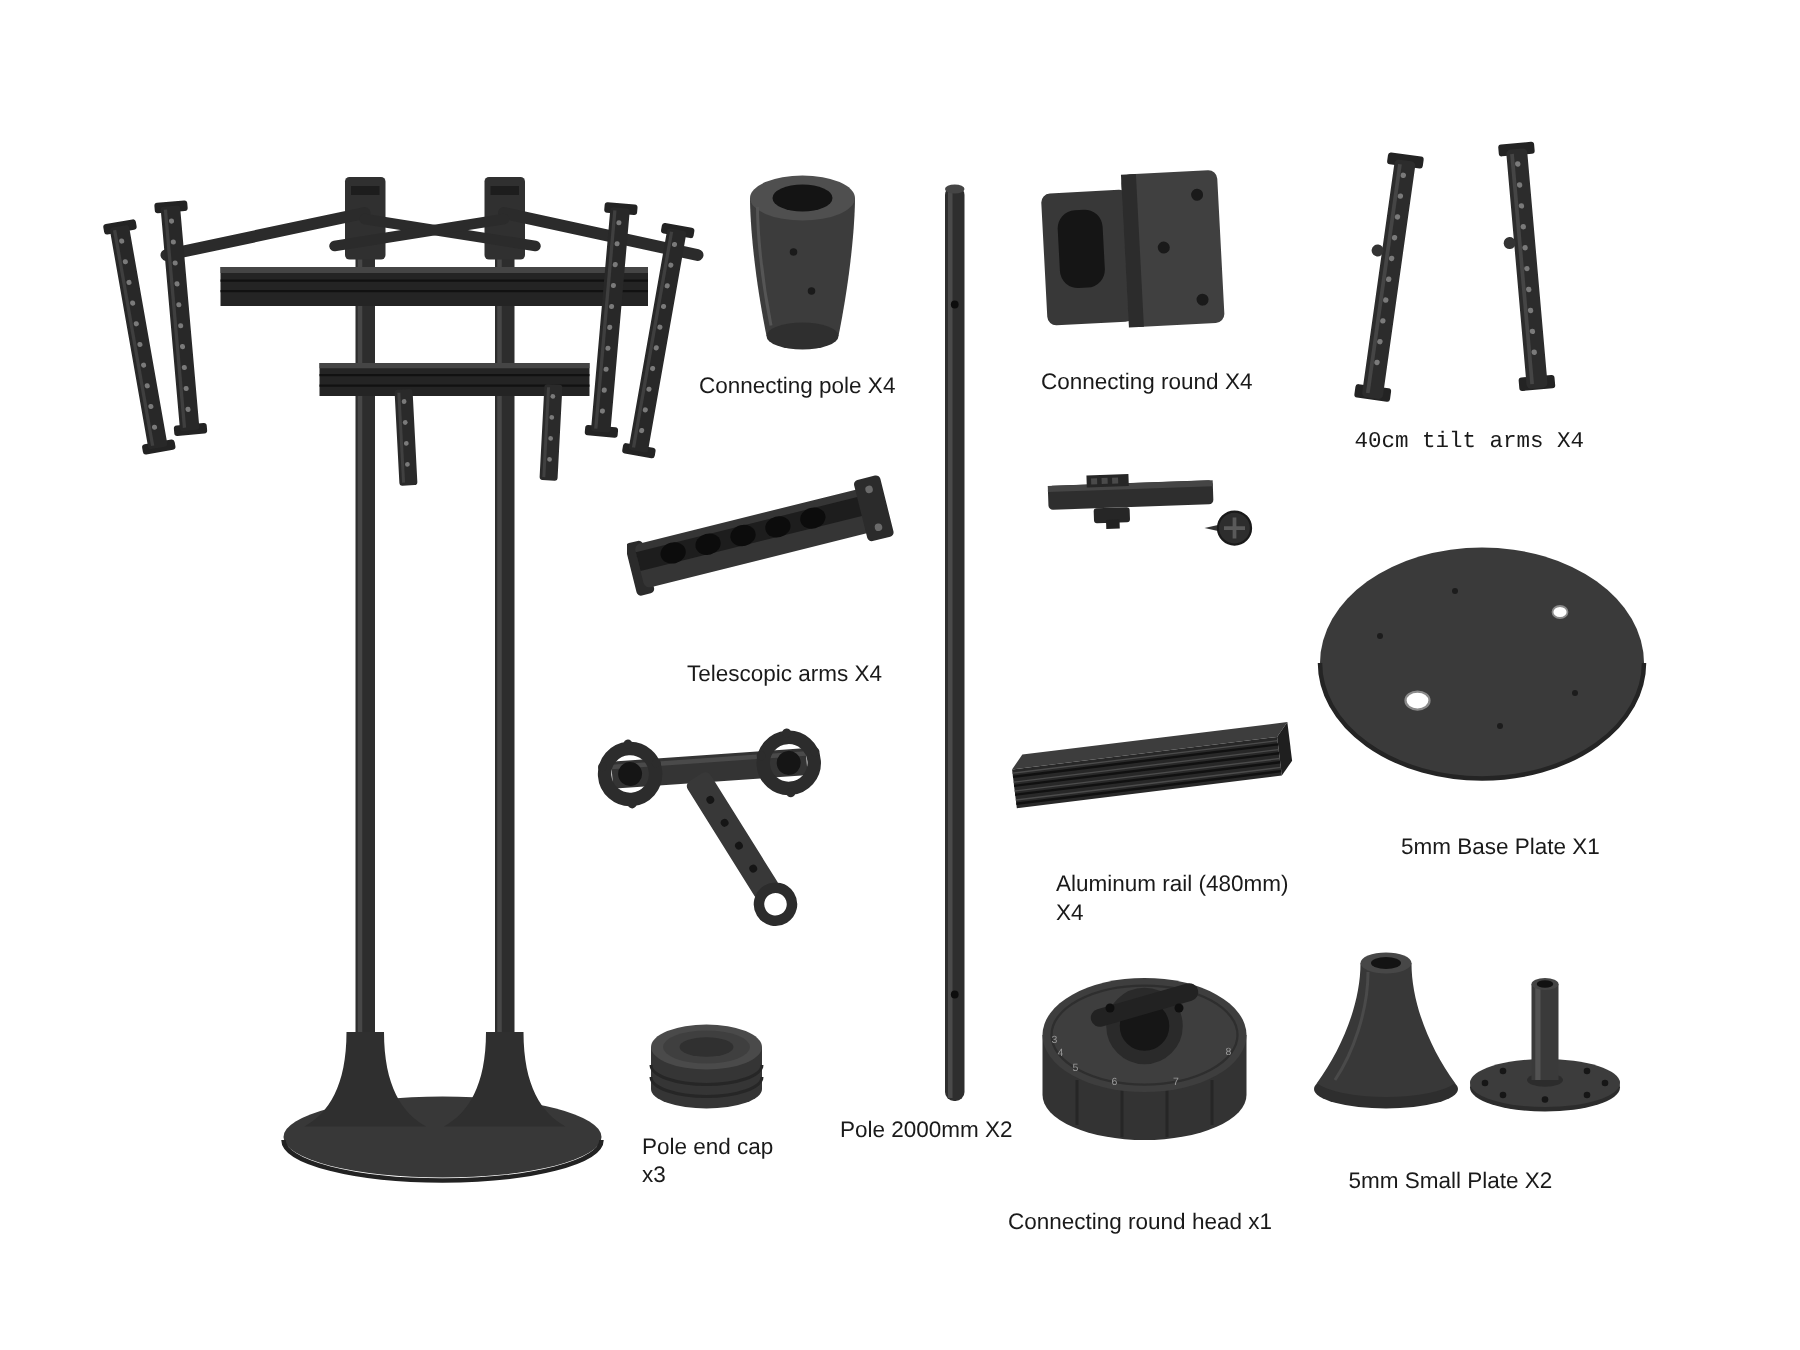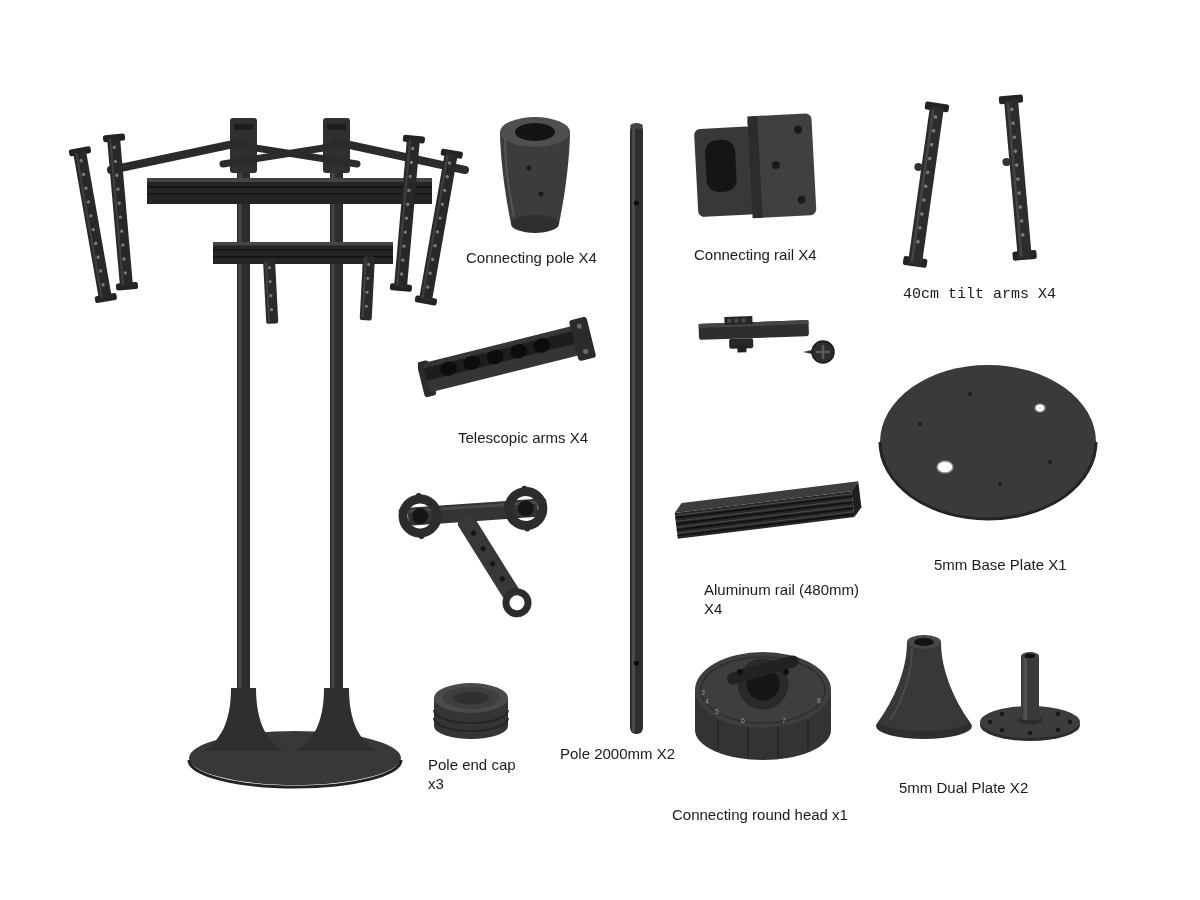--- a/index.html
+++ b/index.html
@@ -129,21 +129,21 @@
         <rect x="8" y="18" width="58" height="88" rx="6" fill="#383838"></rect>
         <rect x="18" y="30" width="30" height="52" rx="12" fill="#151515"></rect>
         <rect x="62" y="8" width="64" height="102" rx="6" fill="#404040"></rect>
         <rect x="62" y="8" width="10" height="102" fill="#2c2c2c"></rect>
         <circle cx="112" cy="24" r="4" fill="#1a1a1a"></circle>
         <circle cx="112" cy="94" r="4" fill="#1a1a1a"></circle>
         <circle cx="88" cy="58" r="4" fill="#1a1a1a"></circle>
       </g>
     </svg>
   </div>
-  <div class="label" style="left:694px; top:245px;">Connecting rail X4</div>
+  <div class="label" style="left:694px; top:245px;">Connecting round X4</div>
 
   <div class="part" style="left:900px; top:92px;">
     <svg width="160" height="185" viewBox="0 0 160 185">
       <defs>
         <g id="tiltstrip">
           <rect x="-5" y="-4" width="24" height="8" rx="2" fill="#232323"></rect>
           <rect x="-5" y="152" width="24" height="9" rx="2" fill="#232323"></rect>
           <rect x="0" y="0" width="14" height="160" rx="3" fill="#2c2c2c"></rect>
           <rect x="2.5" y="3" width="2.5" height="154" fill="#454545"></rect>
           <circle cx="7" cy="10" r="1.8" fill="#7a7a7a"></circle>
@@ -179,21 +179,21 @@
         <ellipse cx="54" cy="53.5" rx="8.5" ry="7" fill="#0c0c0c"></ellipse>
         <ellipse cx="78" cy="53.5" rx="8.5" ry="7" fill="#0c0c0c"></ellipse>
         <ellipse cx="102" cy="53.5" rx="8.5" ry="7" fill="#0c0c0c"></ellipse>
         <ellipse cx="126" cy="53.5" rx="8.5" ry="7" fill="#0c0c0c"></ellipse>
         <rect x="158" y="36" width="18" height="42" rx="3" fill="#2b2b2b"></rect>
         <circle cx="167" cy="44" r="2.5" fill="#6a6a6a"></circle>
         <circle cx="167" cy="70" r="2.5" fill="#6a6a6a"></circle>
       </g>
     </svg>
   </div>
-  <div class="label" style="left:458px; top:428px;text-align:right;">Telescopic arms X4</div>
+  <div class="label" style="left:458px; top:440px;text-align:right;">Telescopic arms X4</div>
 
   <div class="part" style="left:695px; top:312px;">
     <svg width="150" height="60" viewBox="0 0 150 60">
       <g transform="rotate(-2 60 25)">
         <rect x="4" y="10" width="110" height="16" rx="3" fill="#2e2e2e"></rect>
         <rect x="4" y="10" width="110" height="4" fill="#454545"></rect>
         <rect x="30" y="4" width="28" height="8" fill="#262626"></rect>
         <rect x="33" y="6" width="4" height="4" fill="#4a4a4a"></rect>
         <rect x="40" y="6" width="4" height="4" fill="#4a4a4a"></rect>
         <rect x="47" y="6" width="4" height="4" fill="#4a4a4a"></rect>
@@ -339,15 +339,15 @@
       <circle cx="118" cy="94" r="2.2" fill="#161616"></circle>
       <circle cx="130" cy="86" r="2.2" fill="#161616"></circle>
       <circle cx="186" cy="86" r="2.2" fill="#161616"></circle>
       <ellipse cx="158" cy="92" rx="12" ry="4.5" fill="#2c2c2c"></ellipse>
       <rect x="149" y="28" width="18" height="64" fill="#3a3a3a"></rect>
       <rect x="151.5" y="28" width="3.5" height="64" fill="#525252"></rect>
       <ellipse cx="158" cy="28" rx="9" ry="4" fill="#454545"></ellipse>
       <ellipse cx="158" cy="28" rx="5.5" ry="2.5" fill="#111111"></ellipse>
     </svg>
   </div>
-  <div class="label" style="left:899px; top:778px;">5mm Dual Plate X2</div>
+  <div class="label" style="left:899px; top:778px;">5mm Small Plate X2</div>
 
 </div>
 
 </body></html>

